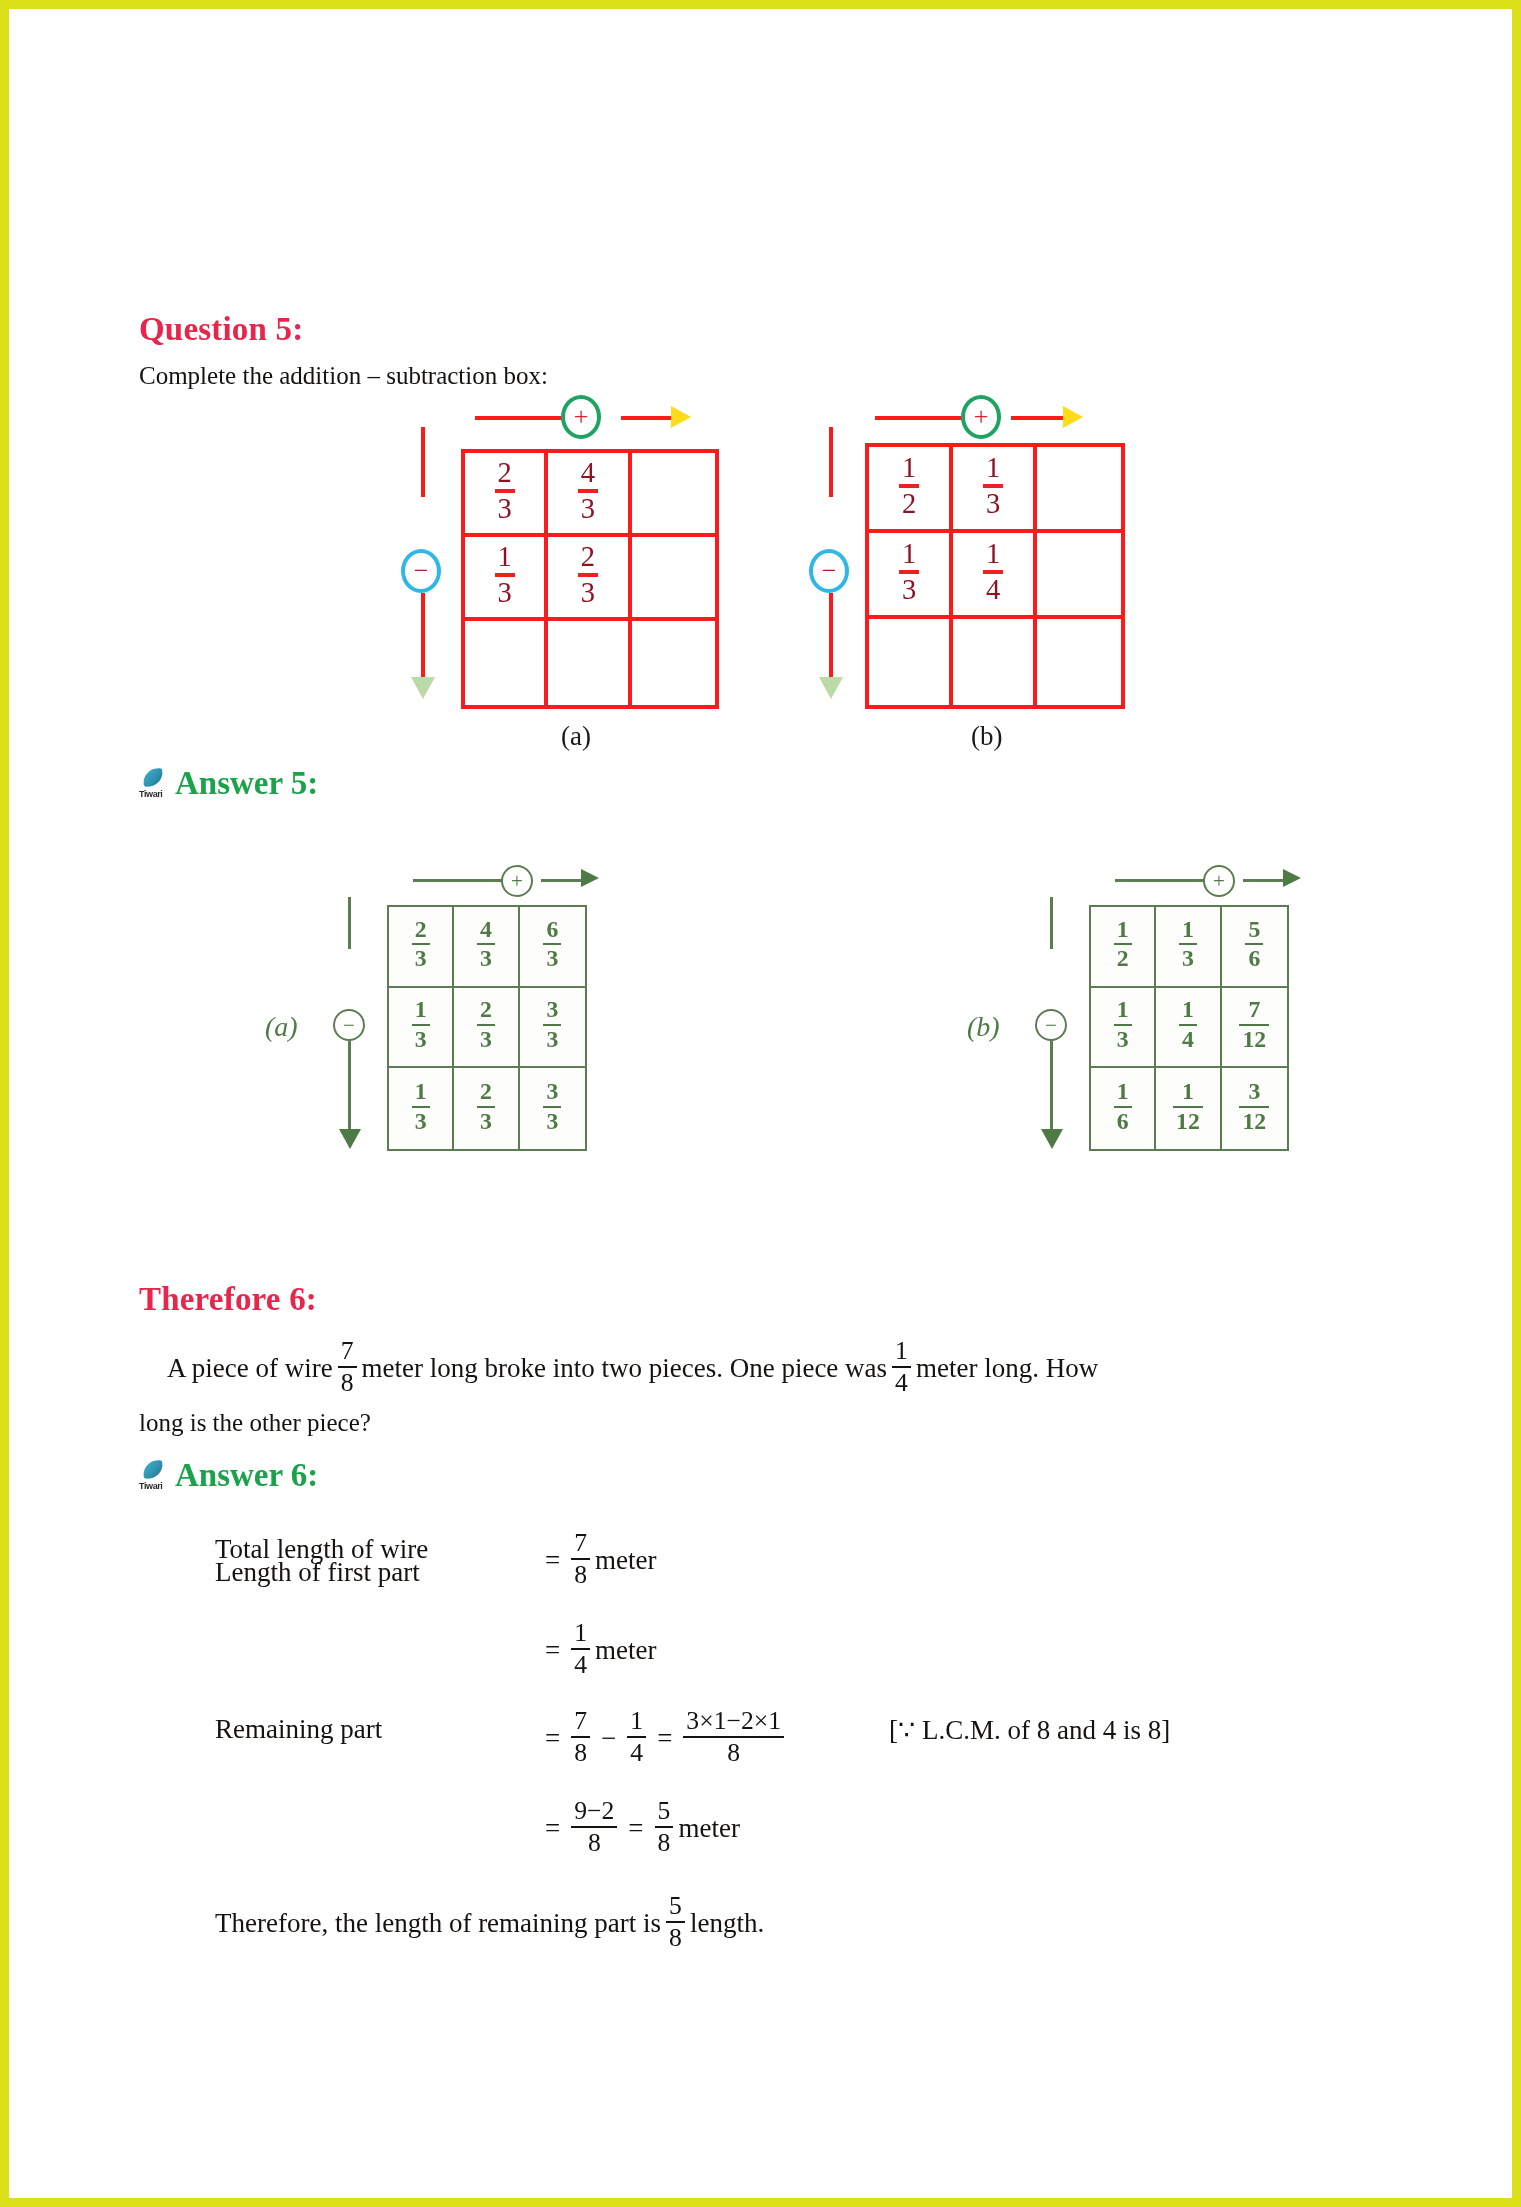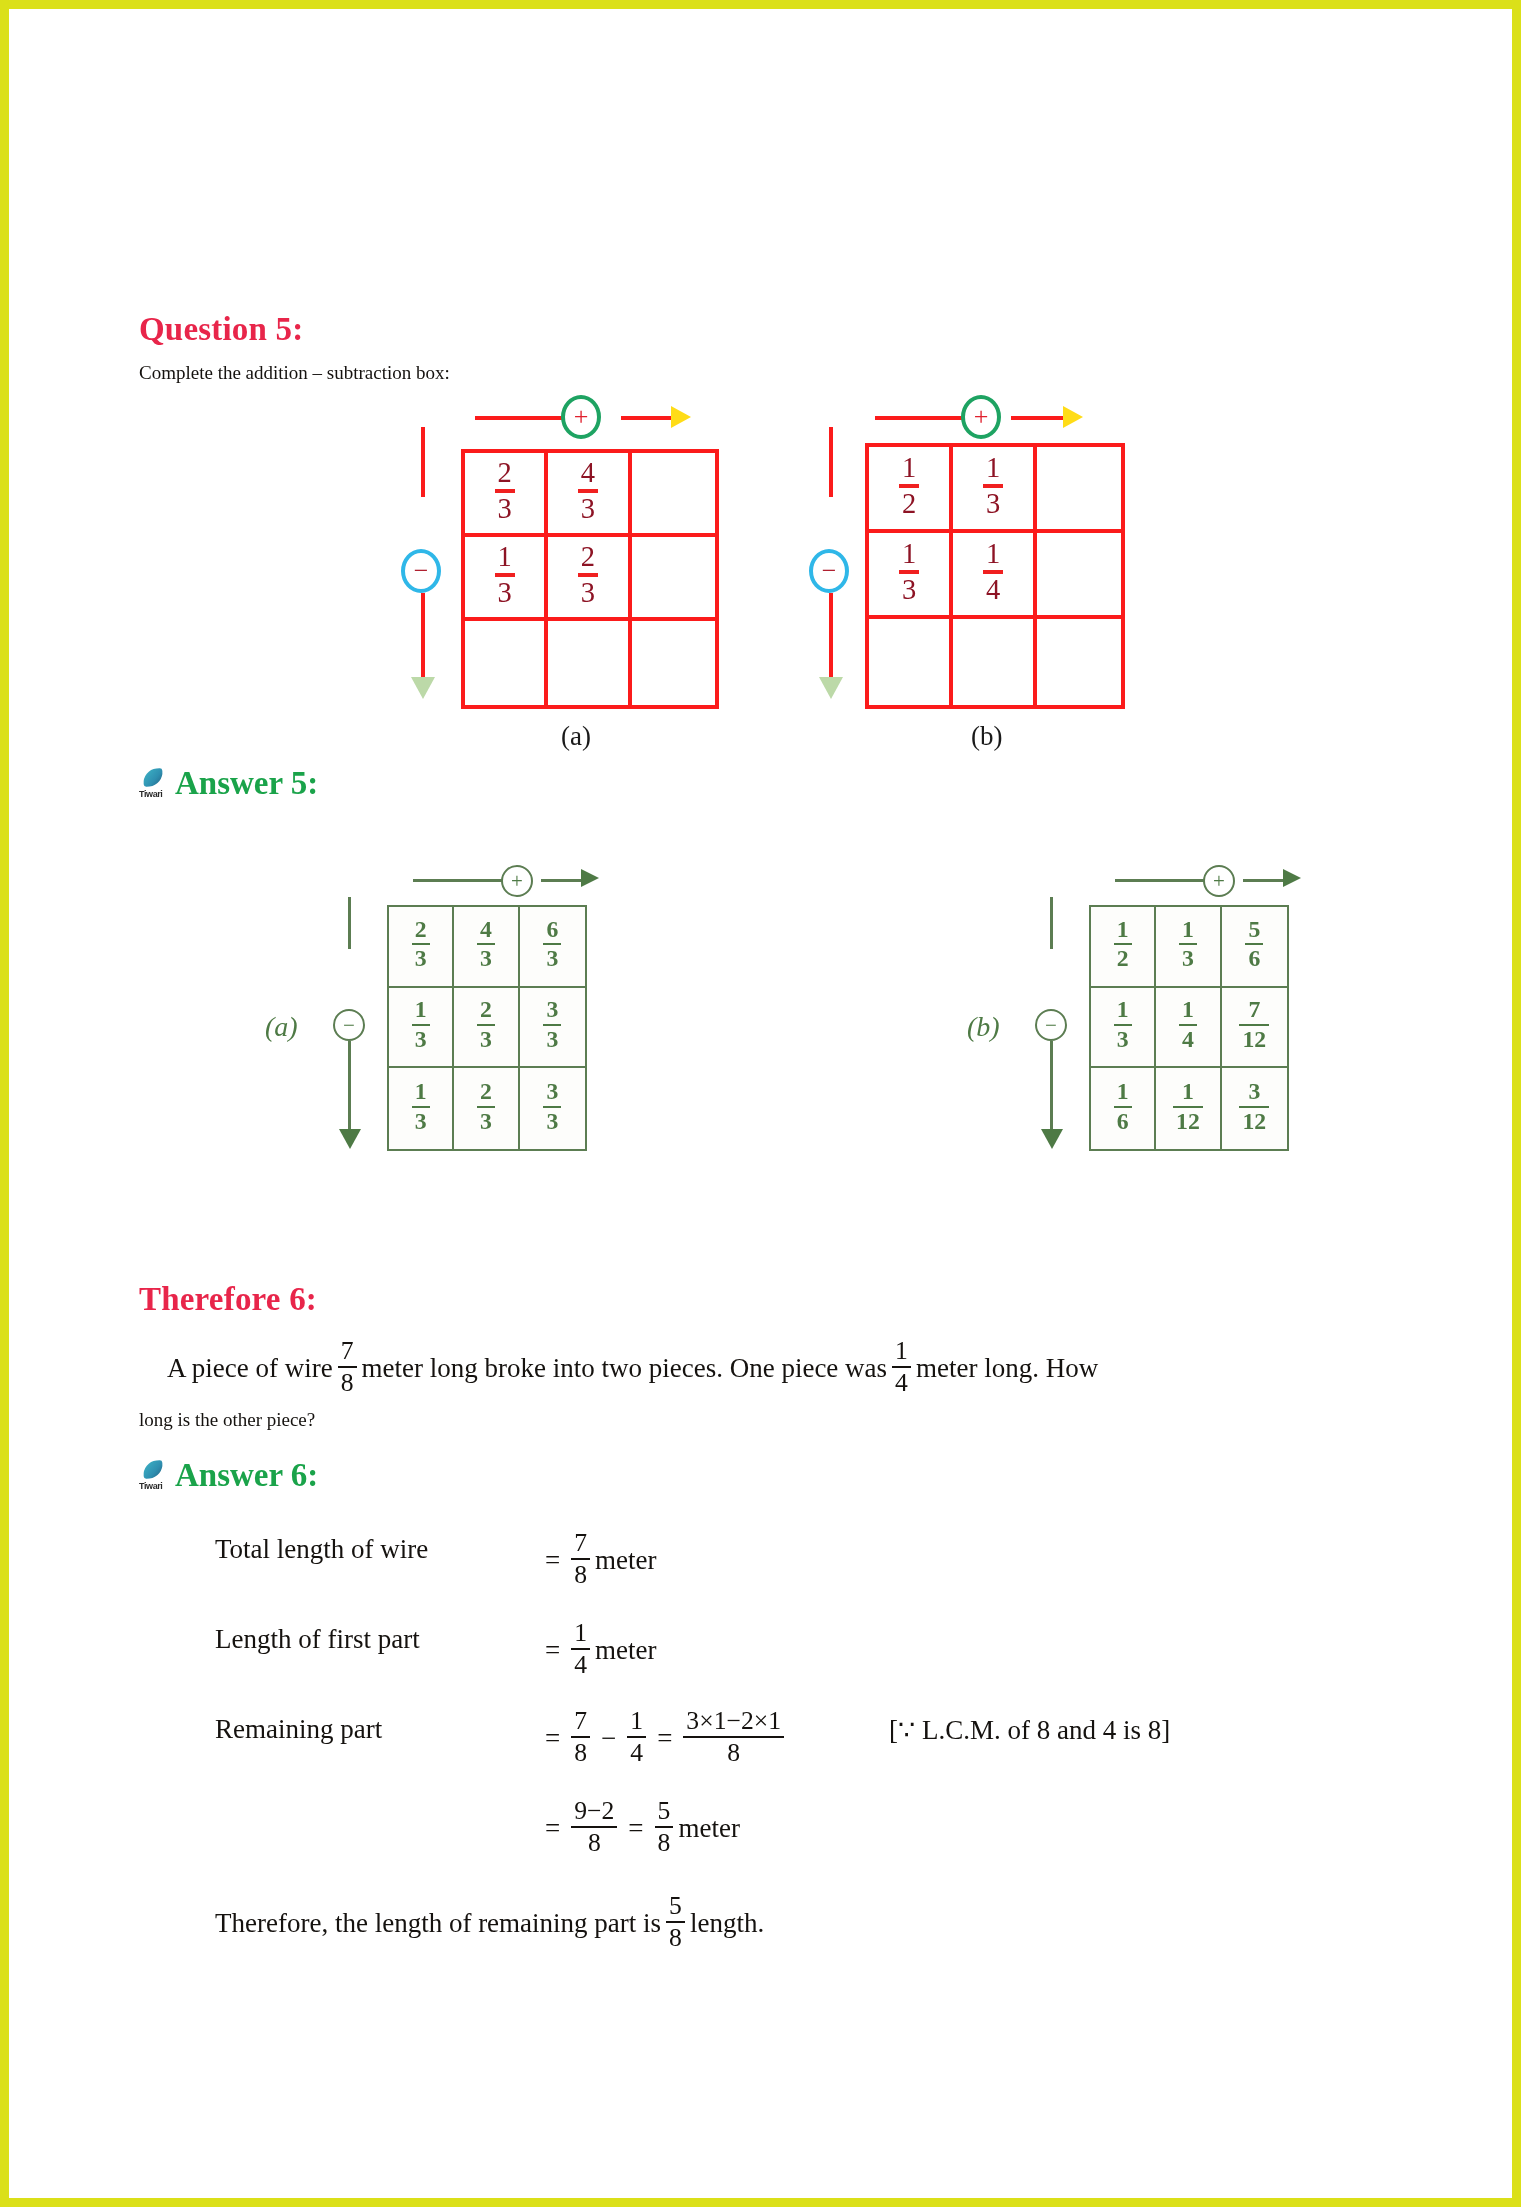--- a/index.html
+++ b/index.html
@@ -67,21 +67,21 @@
     left: 0; bottom: 0px;
     font-size: 9px;
     font-weight: bold;
     color: #2a2a2a;
     letter-spacing: -0.4px;
     font-family: "Liberation Sans", sans-serif;
   }
 
   .body-text {
     position: absolute;
-    font-size: 19px;
+    font-size: 25px;
     color: #15120f;
     white-space: nowrap;
   }
 
   
   .frac {
     display: inline-flex;
     flex-direction: column;
     align-items: center;
     vertical-align: middle;
@@ -613,21 +613,21 @@
     <div class="sol-expr" style="left:530px; top:1522px;">
       <span class="eq">=</span>
       <span class="frac">
         <span class="num">7</span>
         <span class="bar"></span>
         <span class="den">8</span>
       </span>
       <span>meter</span>
     </div>
 
-    <div class="sol-label" style="left:206px; top:1615px;">Length of first part</div>
+    <div class="sol-label" style="left:206px; top:1548px;">Length of first part</div>
     <div class="sol-expr" style="left:530px; top:1612px;">
       <span class="eq">=</span>
       <span class="frac">
         <span class="num">1</span>
         <span class="bar"></span>
         <span class="den">4</span>
       </span>
       <span>meter</span>
     </div>
 

